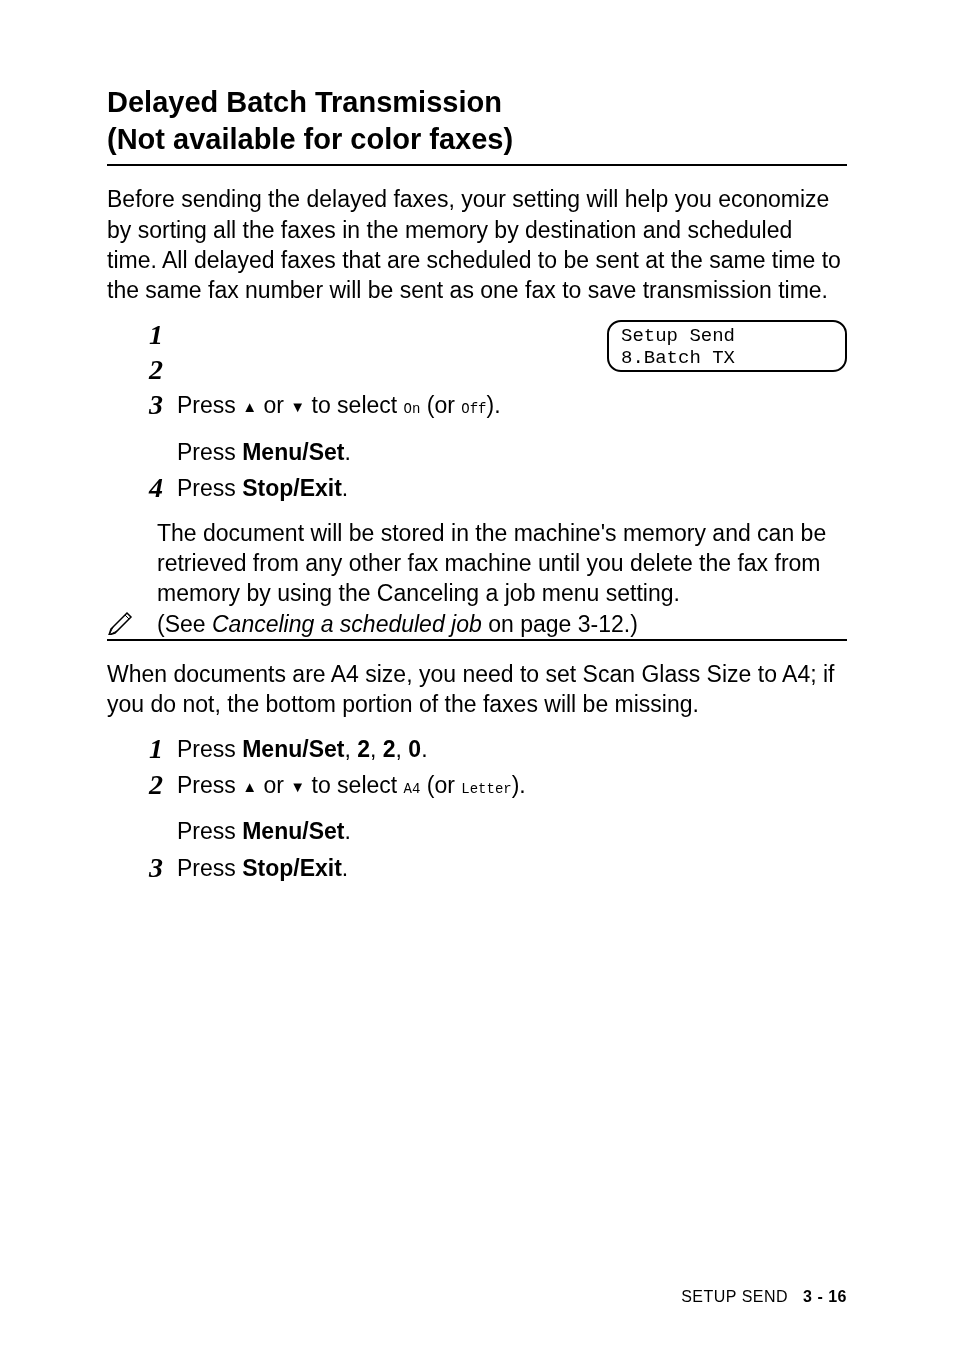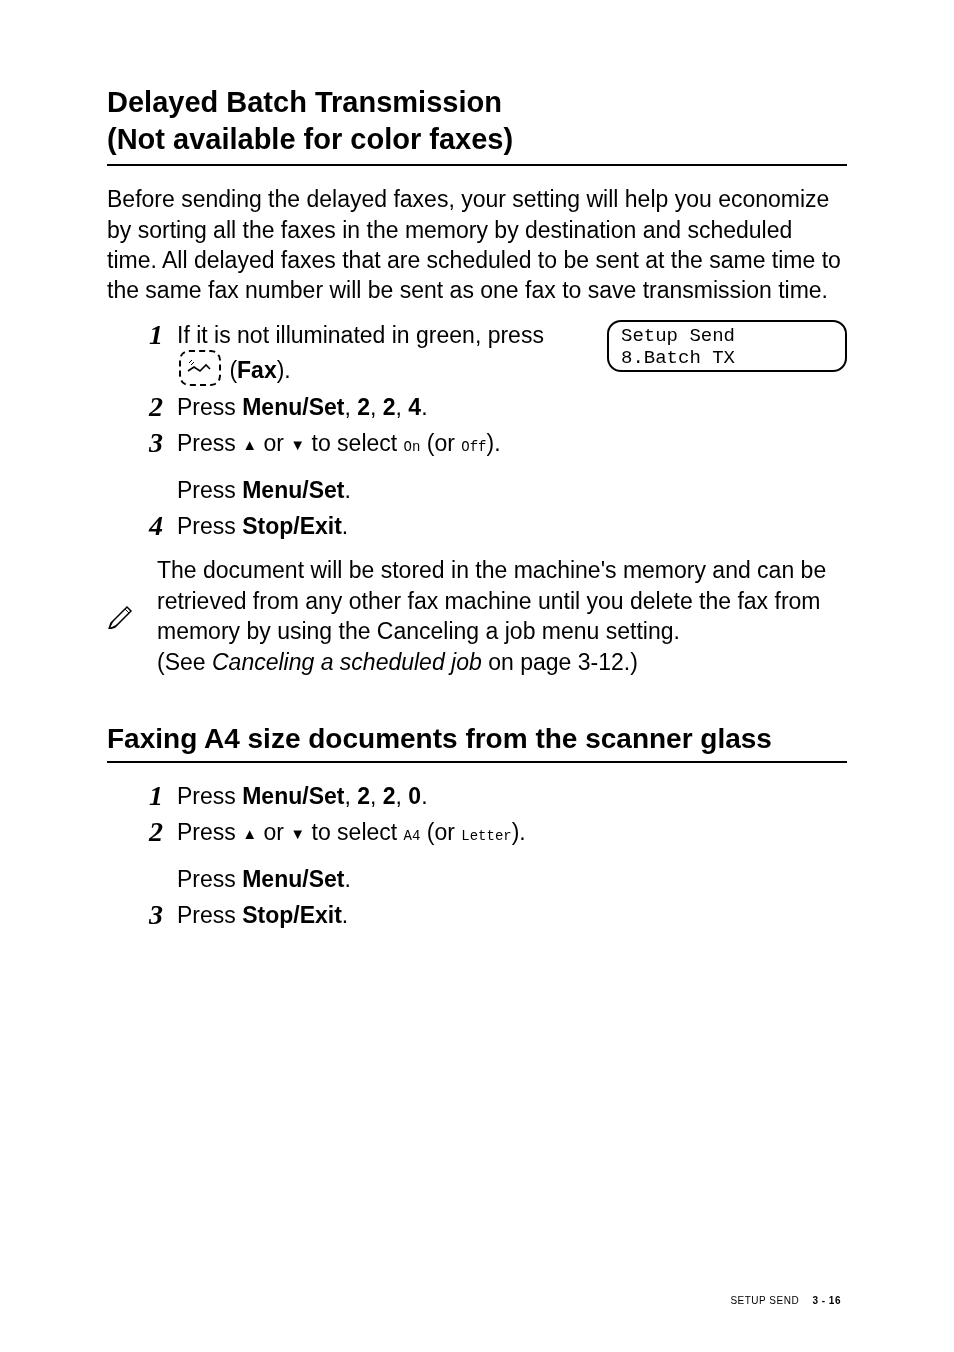--- a/index.html
+++ b/index.html
@@ -13,25 +13,25 @@
   .step-body{font-size:23px;line-height:1.32;flex:1}
   .step-body .indent{display:block;margin-top:16px}
   .bold{font-weight:bold}
   .italic{font-style:italic}
   .mono{font-family:"Courier New",monospace;font-size:14px}
   .tri-up{display:inline-block;font-size:15px;vertical-align:1px}
   .tri-down{display:inline-block;font-size:15px;vertical-align:1px}
   .fax-icon-box{display:inline-block;border:2px dashed #000;border-radius:10px;width:38px;height:32px;vertical-align:-8px;position:relative;margin:0 2px}
   .fax-icon-box svg{position:absolute;left:5px;top:5px}
   .lcd-box{position:absolute;right:0;top:0;border:2px solid #000;border-radius:14px;width:240px;height:52px;padding:4px 12px;box-sizing:border-box;font-family:"Courier New",monospace;font-size:19px;line-height:1.15}
-  .note-row{display:flex;align-items:center;margin-top:14px}
+  .note-row{display:flex;align-items:flex-end;margin-top:14px}
   .note-icon{width:40px;flex:none;padding-right:10px;padding-top:2px}
   .note-body{font-size:23px;line-height:1.32;flex:1}
   .section2-title{font-size:28px;font-weight:bold;margin:46px 0 6px 0}
-  .footer{position:absolute;bottom:46px;right:84px;font-size:10px;letter-spacing:0.5px}
+  .footer{position:absolute;bottom:46px;right:78px;font-size:16px;letter-spacing:0.5px}
   .footer .pg{font-weight:bold;margin-left:10px}
   .steps-wrap{position:relative;padding-right:260px}
 </style>
 </head>
 <body>
 
 <div class="page">
 
   <h2 class="h2">
     <span>Delayed Batch Transmission</span><br>
@@ -44,33 +44,24 @@
   <div class="steps-wrap">
     <div class="lcd-box">
       <div>Setup Send</div>
       <div>8.Batch TX</div>
     </div>
 
     <div class="steps">
 
       <div class="step-row">
         <div class="step-num">1</div>
-        <div class="step-body">
-          <span>If it is not illuminated in green, press </span><span class="fax-icon-box"><svg width="26" height="20" viewBox="0 0 26 20">
-                <path d="M2 14 L8 10 L14 14 L20 8 L24 12" fill="none" stroke="#000" stroke-width="1.6"></path>
-                <path d="M3 6 L6 3 M5 8 L8 5" stroke="#000" stroke-width="1"></path>
-              </svg></span><span> (</span><span class="bold">Fax</span><span>).</span>
-        </div>
       </div>
 
       <div class="step-row">
         <div class="step-num">2</div>
-        <div class="step-body">
-          <span>Press </span><span class="bold">Menu/Set</span><span>, </span><span class="bold">2</span><span>, </span><span class="bold">2</span><span>, </span><span class="bold">4</span><span>.</span>
-        </div>
       </div>
 
       <div class="step-row">
         <div class="step-num">3</div>
         <div class="step-body">
           <span>Press </span><span class="tri-up">▲</span><span> or </span><span class="tri-down">▼</span><span> to select </span><span class="mono">On</span><span> (or </span><span class="mono">Off</span><span>).</span>
           <span class="indent"><span>Press </span><span class="bold">Menu/Set</span><span>.</span></span>
         </div>
       </div>
 
@@ -90,23 +81,23 @@
           <path d="M18 8 L22 12" stroke="#000" stroke-width="1"></path>
           <path d="M6 20 L2 28 L10 24" fill="none" stroke="#000" stroke-width="1"></path>
         </svg>
     </div>
     <div class="note-body">
       <span>The document will be stored in the machine's memory and can be retrieved from any other fax machine until you delete the fax from memory by using the Canceling a job menu setting.</span><br>
       <span>(See </span><span class="italic">Canceling a scheduled job</span><span> on page 3-12.)</span>
     </div>
   </div>
 
-  <h2 class="section2-title">Faxing A4 size documents from the scanner glass</h2>
   <hr class="rule">
 
+  <p class="para">When documents are A4 size, you need to set Scan Glass Size to A4; if you do not, the bottom portion of the faxes will be missing.</p>
 
   <div class="steps">
 
     <div class="step-row">
       <div class="step-num">1</div>
       <div class="step-body">
         <span>Press </span><span class="bold">Menu/Set</span><span>, </span><span class="bold">2</span><span>, </span><span class="bold">2</span><span>, </span><span class="bold">0</span><span>.</span>
       </div>
     </div>
 

